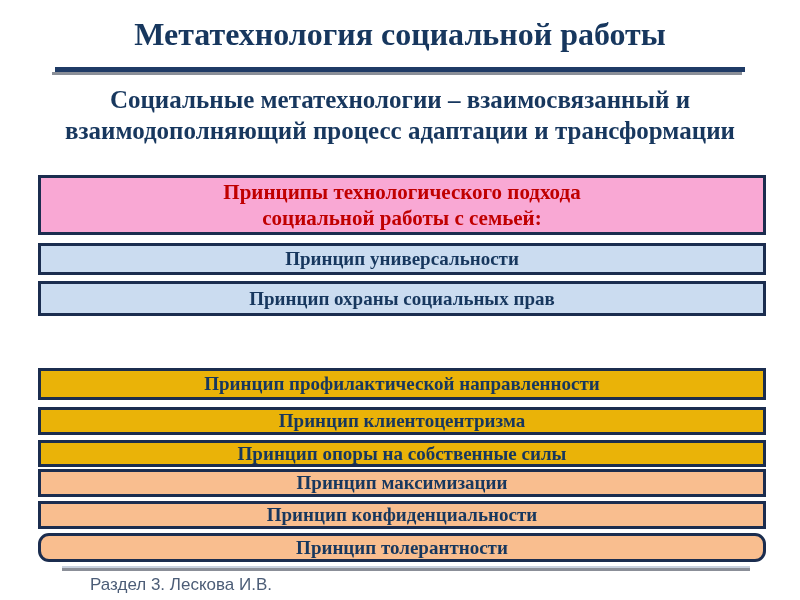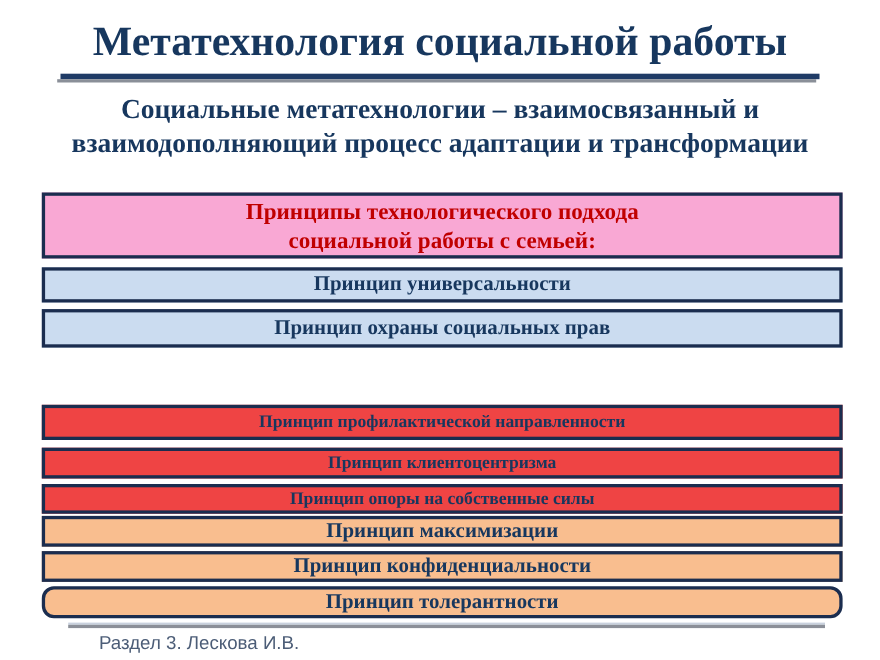--- a/index.html
+++ b/index.html
@@ -2,39 +2,39 @@
 <html><head>
 <meta charset="utf-8">
 <style>
   html,body{margin:0;padding:0;background:#fff;}
   .slide{
     position:relative;width:800px;height:600px;background:#ffffff;
     font-family:"Liberation Serif","DejaVu Serif",serif;overflow:hidden;
   }
   .title{
     position:absolute;top:16px;left:0;width:800px;text-align:center;
-    font-size:38px;font-weight:bold;color:#17375E;letter-spacing:0px;
+    font-size:32px;font-weight:bold;color:#17375E;letter-spacing:0px;
   }
   .rule-navy{position:absolute;top:67px;left:55px;width:690px;height:5px;background:#1F3B66;}
   .rule-gray{position:absolute;top:72px;left:52px;width:690px;height:3px;background:#8A8F98;}
   .subtitle{
     position:absolute;top:84px;left:20px;width:760px;text-align:center;
     font-size:25px;line-height:31px;font-weight:bold;color:#17375E;
   }
   .box{
     position:absolute;left:38px;width:728px;box-sizing:border-box;
     border:3px solid #1B2D4F;display:flex;align-items:center;justify-content:center;
     text-align:center;font-weight:bold;color:#17375E;
   }
   .header-box{
     top:175px;height:60px;background:#f9a8d4;
     color:#C00000;font-size:21px;line-height:26px;
   }
   .row-blue{background:#CBDCF0;font-size:19px;}
-  .row-gray{background:#ef4444;font-size:16px;}
+  .row-gray{background:#eab308;font-size:19px;}
   .row-orange{background:#F9BE8F;font-size:19px;}
   .r1{top:243px;height:32px;}
   .r2{top:281px;height:35px;}
   .r3{top:327px;height:33px;}
   .r4{top:368px;height:32px;}
   .r5{top:407px;height:28px;}
   .r6{top:440px;height:27px;}
   .r7{top:469px;height:28px;}
   .r8{top:501px;height:28px;}
   .r9{top:533px;height:29px;border-radius:11px;}

